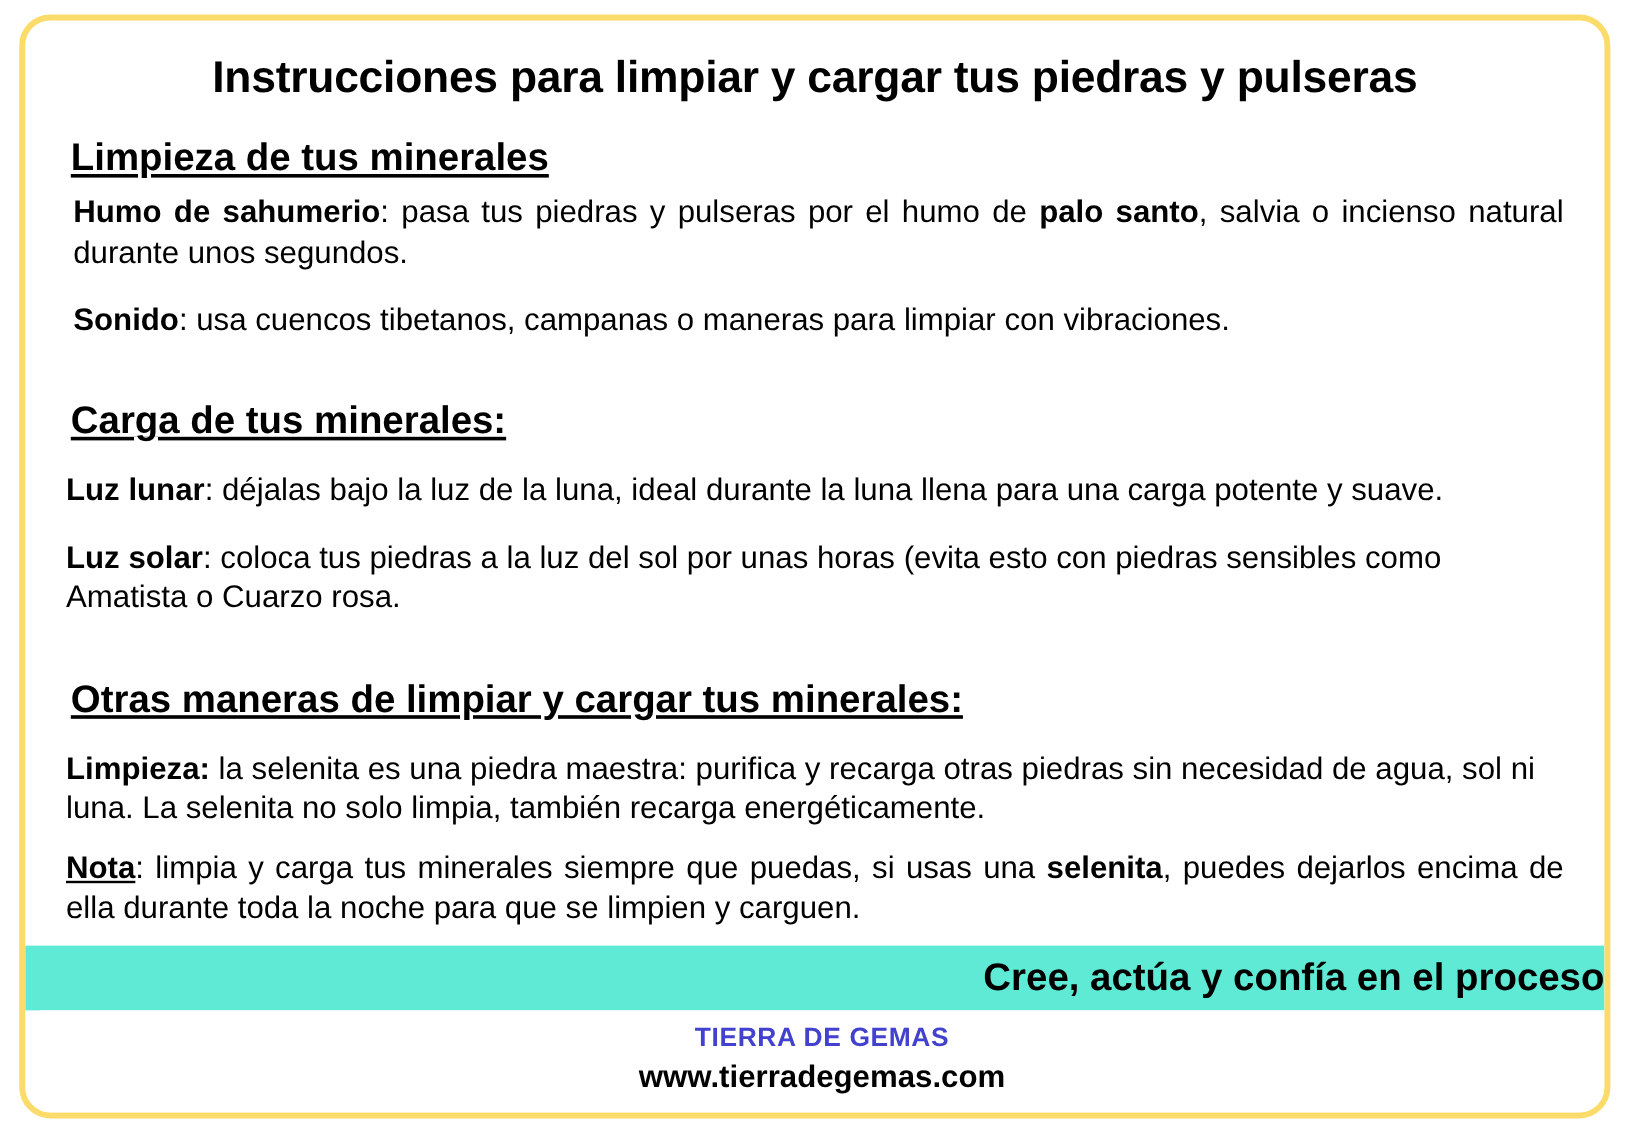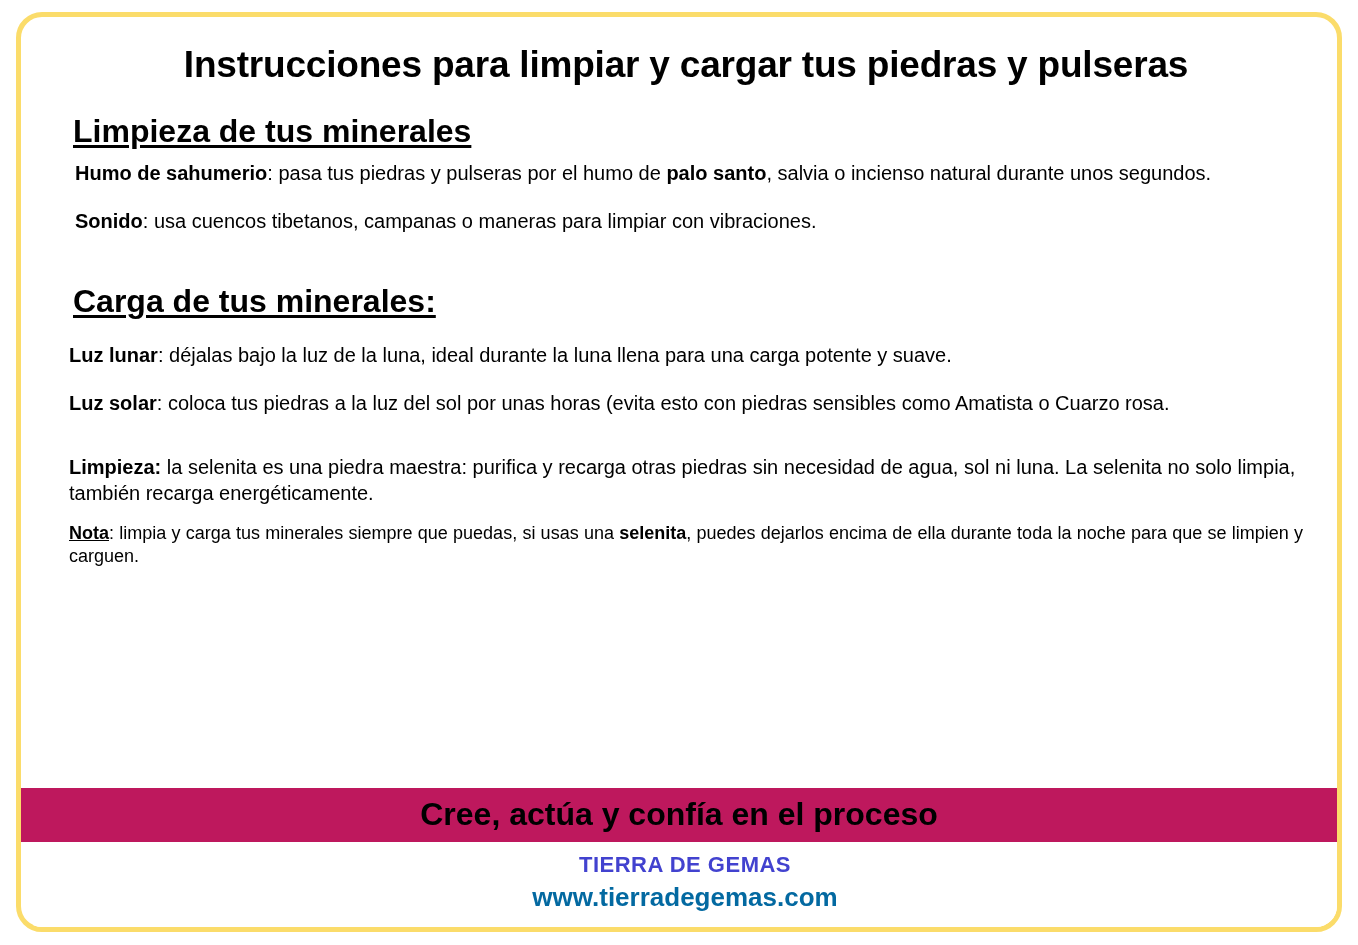--- a/index.html
+++ b/index.html
@@ -23,21 +23,21 @@
     box-sizing: border-box;
     border: 5px solid #fbdc6a;
     border-radius: 26px;
     background: #ffffff;
     overflow: hidden;
     display: flex;
     flex-direction: column;
   }
   .content {
     flex: 1 1 auto;
-    padding: 20px 34px 6px 48px;
+    padding: 20px 34px 6px 34px;
     box-sizing: border-box;
   }
   .doc-title {
     text-align: center;
     font-size: 37px;
     font-weight: bold;
     letter-spacing: -0.2px;
     margin: 8px 0 26px 0;
     line-height: 1.1;
   }
@@ -46,21 +46,21 @@
     font-weight: bold;
     text-decoration: underline;
     text-underline-offset: 3px;
     margin: 0 0 10px 4px;
     line-height: 1.2;
   }
   .section-head.sub {
     margin-top: 32px;
   }
   .para {
-    font-size: 20px;
+    font-size: 26px;
     line-height: 1.30;
     margin: 0 0 2px 0;
     text-align: justify;
   }
   .para.j {
     text-align: justify;
     text-justify: inter-word;
   }
   .para.l {
     text-align: left;
@@ -72,28 +72,28 @@
   .para b {
     font-weight: bold;
   }
   .para u {
     text-decoration: underline;
   }
   .block {
     margin-bottom: 6px;
   }
   .small {
-    font-size: 18px;
+    font-size: 26px;
     line-height: 1.25;
   }
   .gap-s { height: 10px; }
   .banner {
     flex: 0 0 auto;
-    background: #be185d;
-    text-align: center;
+    background: #5eead4;
+    text-align: right;
     font-size: 32px;
     font-weight: bold;
     padding: 7px 0 9px 0;
     line-height: 1.2;
   }
   .footer {
     flex: 0 0 auto;
     background: #ffffff;
     text-align: center;
     padding: 10px 0 14px 0;
@@ -102,21 +102,21 @@
   .brand {
     color: #4242cf;
     font-weight: bold;
     font-size: 22px;
     letter-spacing: 0.5px;
     margin-bottom: 4px;
   }
   .site {
     font-weight: bold;
     font-size: 26px;
-    color: #0369a1;
+    color: #000000;
   }
 </style>
 </head>
 <body>
 
 <div class="card">
 
   <div class="content">
 
     <div class="doc-title">Instrucciones para limpiar y cargar tus piedras y pulseras</div>
@@ -132,20 +132,21 @@
 
     <div class="section-head sub">Carga de tus minerales:</div>
 
     <div class="block">
       <p class="para l"><b>Luz lunar</b><span>: </span><span>déjalas bajo la luz de la luna, ideal durante la luna llena para una carga potente y suave.</span></p>
       <p class="para l"><b>Luz solar</b><span>: </span><span>coloca tus piedras a la luz del sol por unas horas (evita esto con piedras sensibles como Amatista o Cuarzo rosa.</span></p>
     </div>
 
     <div class="gap-s"></div>
 
+    <div class="section-head sub">Otras maneras de limpiar y cargar tus minerales:</div>
 
     <div class="block">
       <p class="para l"><b>Limpieza:</b><span> </span><span>la selenita es una piedra maestra: purifica y recarga otras piedras sin necesidad de agua, sol ni luna. La selenita no solo limpia, también recarga energéticamente.</span></p>
     </div>
 
     <div class="gap-s"></div>
 
     <p class="para j small"><b><u>Nota</u></b><span>: </span><span>limpia y carga tus minerales siempre que puedas, si usas una </span><b>selenita</b><span>, puedes dejarlos encima de ella durante toda la noche para que se limpien y carguen.</span></p>
 
   </div>

